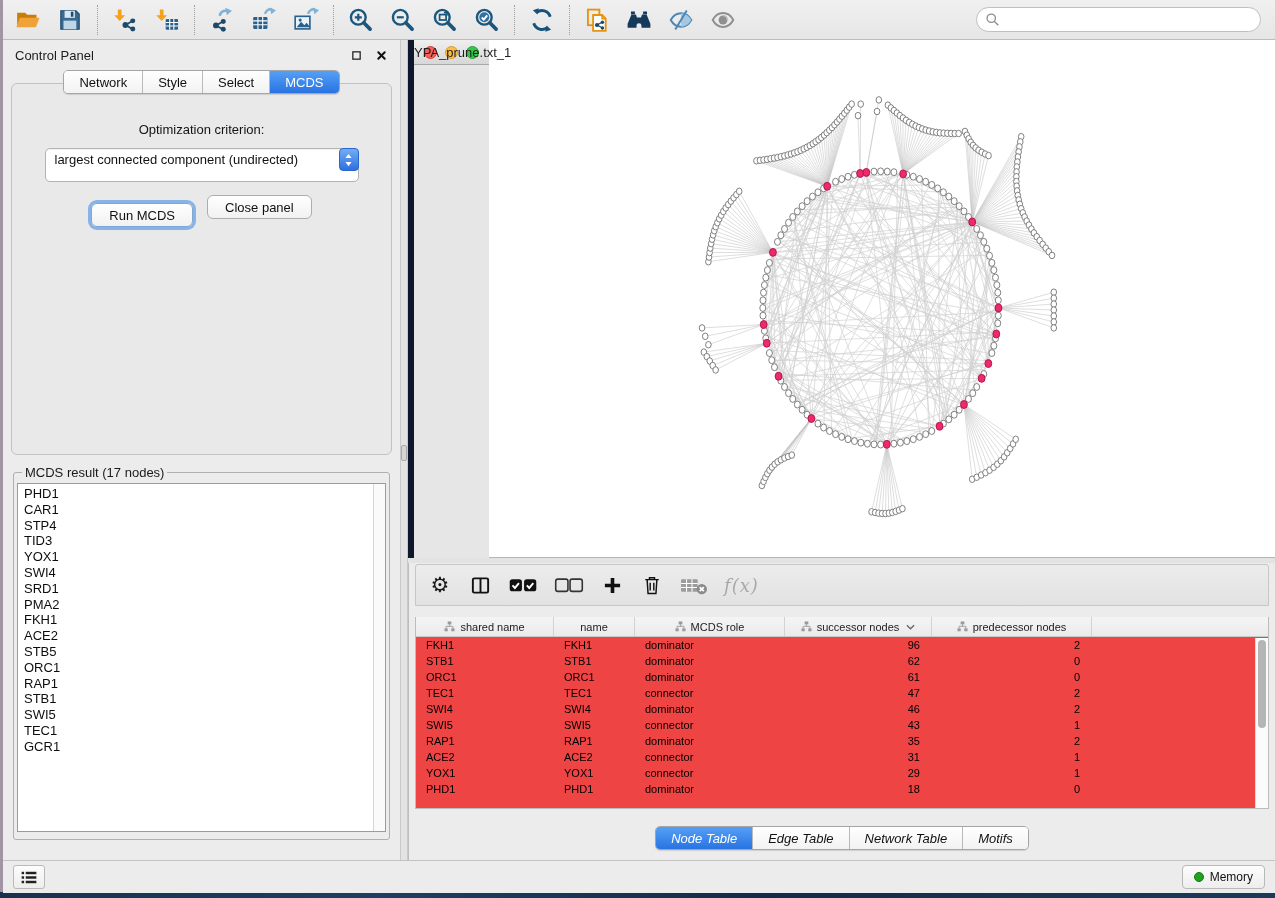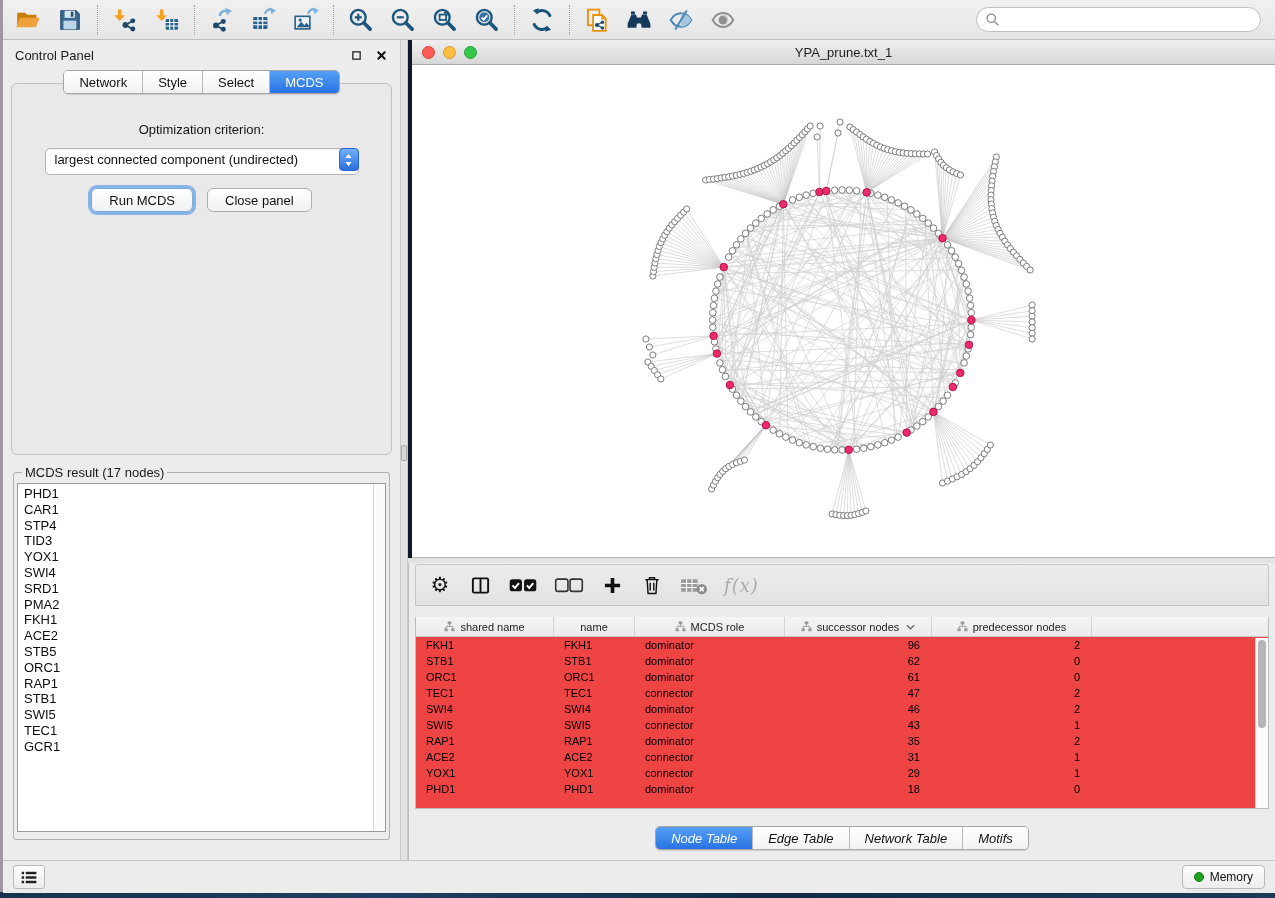--- a/index.html
+++ b/index.html
@@ -30,43 +30,43 @@
   .panel-title { font-size:13px; color:#1c1c1c; }
   .panel-btns { margin-left:auto; display:flex; align-items:center; gap:12px; }
   .panel-btns .pbtn { width:13px; height:13px; display:flex; align-items:center; justify-content:center; cursor:default; }
   .cp-tabs { height:26px; flex:0 0 26px; display:flex; justify-content:center; position:relative; z-index:2; }
   .seg { display:flex; height:24px; border:1px solid #a5a5a5; border-radius:5px; overflow:hidden; background:#fff; box-shadow:0 1px 1px rgba(0,0,0,.12); }
   .seg .seg-tab { padding:0 15px; font-size:13px; display:flex; align-items:center; background:linear-gradient(#ffffff,#f2f2f2); border-right:1px solid #b9b9b9; color:#111; cursor:default; }
   .seg .seg-tab:last-child { border-right:none; }
   .seg .seg-tab.active { background:linear-gradient(#55a0f5,#2873e2); color:#fff; }
   .cp-card { margin:-13px 8px 0 8px; height:372px; background:#e9e9e9; border:1px solid #c2c2c2; border-radius:6px; padding-top:32px; position:relative; z-index:1; }
   .opt-label { text-align:center; font-size:13px; margin-top:6px; color:#141414; }
-  .cp-select { position:relative; margin:11px auto 0; width:314px; height:27px; background:#fff; border:1px solid #b3b3b3;
+  .cp-select { position:relative; margin:11px auto 0; width:314px; height:34px; background:#fff; border:1px solid #b3b3b3;
       border-radius:5px; font-size:13px; line-height:21px; padding-left:9px; color:#111; box-shadow:inset 0 1px 1px rgba(0,0,0,.06); cursor:default; }
   .cp-select .stepper { position:absolute; right:-1px; top:-1px; width:20px; height:23px; border-radius:4px;
       background:linear-gradient(#72aef7,#2d6fdf); display:flex; align-items:center; justify-content:center; border:1px solid #2a67cc; }
   .btn-row { display:flex; justify-content:center; gap:14px; margin-top:13px; }
   .aqua-btn { height:24px; padding:0 17px; font-size:13px; font-family:"Liberation Sans",sans-serif; color:#111;
       background:linear-gradient(#ffffff,#f1f1f1); border:1px solid #adadad; border-radius:6px; cursor:default; }
-  .aqua-btn.focused { box-shadow:0 0 0 3px rgba(110,165,230,.8); border-color:#7da7d6; }
+  .aqua-btn.focused { box-shadow:0 0 0 3px rgba(110,165,230,.8); border-color:#7da7d6;margin-top:8px; }
 
   .result-fieldset { margin:10px 10px 0 10px; height:375px; border:1px solid #b0b0b0; border-radius:3px; padding:3px 3px 4px 3px; background:#ececec; }
   .result-fieldset legend { font-size:13px; color:#1a1a1a; padding:0 3px; margin-left:5px; }
   .result-wrap { position:relative; height:349px; background:#fff; border:1px solid #9b9b9b; overflow:hidden; }
   .result-list { padding:2px 0 0 6px; }
   .result-list .ritem { font-size:13px; line-height:15.8px; color:#0d0d0d; }
   .result-scroll { position:absolute; top:0; right:0; bottom:0; width:12px; background:#fafafa; border-left:1px solid #d5d5d5; }
 
   
   .vsplit { width:8px; flex:0 0 8px; background:#e3e3e3; border-left:1px solid #c9c9c9; border-right:1px solid #c9c9c9; position:relative; }
   .vsplit .grip { position:absolute; left:0px; top:405px; width:6px; height:16px; background:#d6d6d6; border:1px solid #a9a9a9; border-radius:2px; }
 
   
   .right-stack { flex:1; display:flex; flex-direction:column; background:#e6e6e6; min-width:0; }
-  .net-window { height:518px; flex:0 0 518px; display:flex; flex-direction:column; border-left:4px solid #0f172a; }
+  .net-window { height:518px; flex:0 0 518px; display:flex; flex-direction:row; border-left:6px solid #0f172a; }
   .net-titlebar { height:25px; flex:0 0 25px; background:linear-gradient(#efefef,#d7d7d7); border-bottom:1px solid #a8a8a8;
       display:flex; align-items:center; padding:0 10px; position:relative; }
   .traffic { display:flex; gap:8px; }
   .light { width:13px; height:13px; border-radius:50%; }
   .light.red { background:#fc5b57; border:1px solid #dd3e38; }
   .light.yellow { background:#fdbe41; border:1px solid #de9b27; }
   .light.green { background:#34c84a; border:1px solid #23a135; }
   .net-title { position:absolute; left:0; right:0; text-align:center; font-size:13px; color:#1f1f1f; }
   .net-canvas { flex:1; background:#fff; border-bottom:1px solid #b5b5b5; }
   .net-canvas svg { display:block; width:100%; height:100%; }

